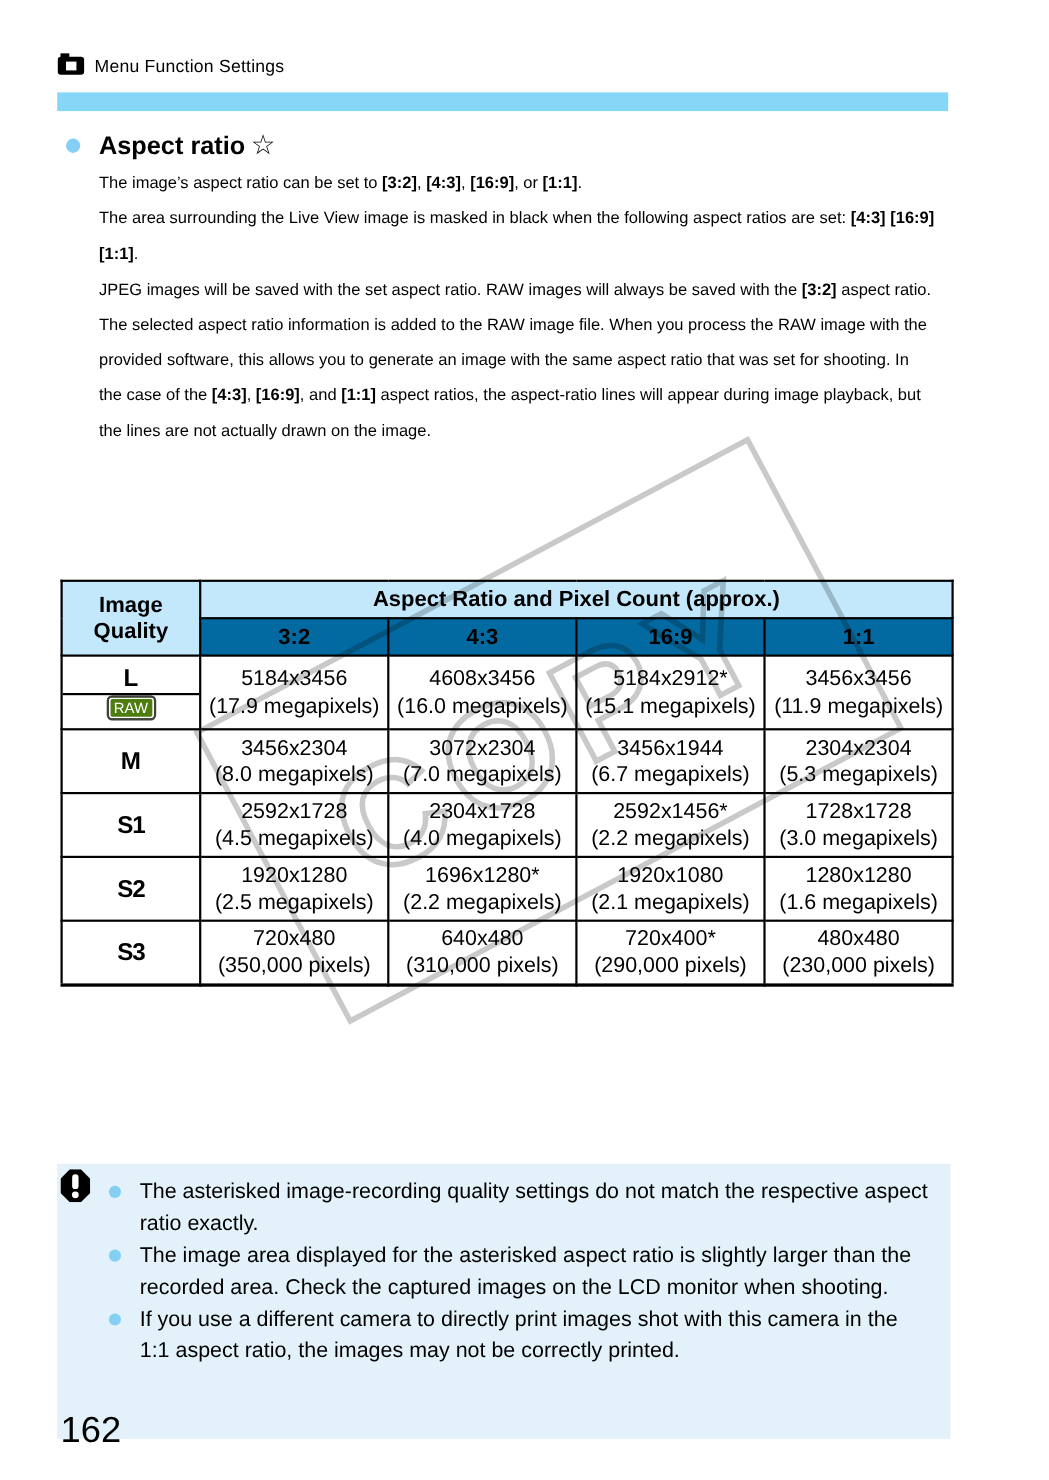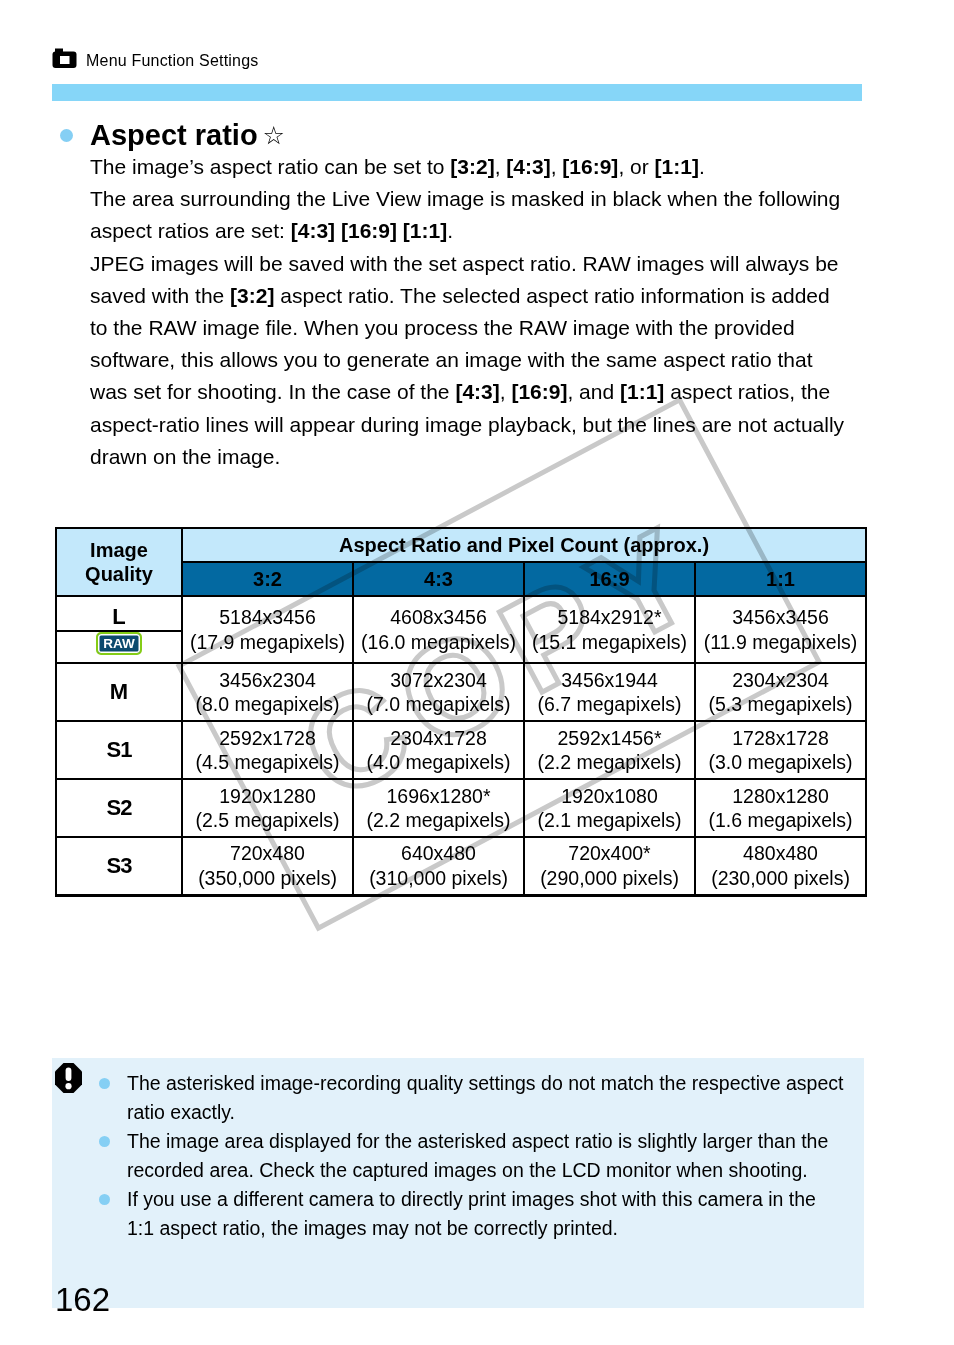--- a/index.html
+++ b/index.html
@@ -8,45 +8,45 @@
     font-family:"Liberation Sans","DejaVu Sans",sans-serif;color:#000;
   }
   
   .page-header{position:absolute;left:52px;top:48px;display:flex;align-items:center;gap:9px;}
   .page-header .title{font-size:16px;letter-spacing:.2px;}
   
   .blue-bar{position:absolute;left:52px;top:84px;width:810px;height:17px;background:var(--bar-blue,#86d6f8);}
   
   .heading{position:absolute;left:60px;top:119px;display:flex;align-items:center;}
   .heading .dot{width:13px;height:13px;border-radius:50%;background:var(--bullet-blue,#85cff4);margin-right:17px;}
-  .heading .heading-text{font-size:29px;font-weight:bold;}
+  .heading .heading-text{font-size:23px;font-weight:bold;}
   .heading .star{font-size:25px;font-weight:bold;margin-left:5px;line-height:1;}
   
-  .body-text{position:absolute;left:90px;top:151px;width:760px;font-size:21px;line-height:32.2px;}
+  .body-text{position:absolute;left:90px;top:151px;width:760px;font-size:15px;line-height:32.2px;}
   .body-text p{margin:0;}
   .body-text .b{font-weight:bold;}
   
   .table-wrap{position:absolute;left:55px;top:527px;width:810px;}
   table{border-collapse:collapse;table-layout:fixed;width:810px;border:2px solid #000;border-bottom-width:3px;}
   th,td{border:2px solid #000;padding:0;text-align:center;vertical-align:middle;}
   thead th{height:32px;font-size:20px;font-weight:bold;}
   th.corner{background:var(--header-blue,#c3e8fb);font-size:20px;line-height:24px;}
   th.span-h{background:var(--header-blue,#c3e8fb);margin-left:25px;}
   th.ratio-h{background:#0369a1;}
   tbody th{background:#fff;font-weight:bold;font-size:22px;}
   tbody tr{height:58px;}
   tbody tr.first{height:67px;}
   tbody td{font-size:19.5px;line-height:24.5px;}
   .q-split{display:flex;flex-direction:column;height:100%;}
   .q-split .q-top{flex:1;display:flex;align-items:center;justify-content:center;border-bottom:2px solid #000;font-size:22px;font-weight:bold;}
   .q-split .q-bot{flex:1;display:flex;align-items:center;justify-content:center;}
   .q-s{letter-spacing:-1px;}
   .raw-badge{
-    display:inline-block;background:#0c4a6e;color:#fff;font-weight:bold;font-size:13.5px;
-    line-height:1;padding:3px 5px 2px;border:2px solid #84cc16;border-radius:5px;
+    display:inline-block;background:#4d7c0f;color:#fff;font-weight:normal;font-size:13.5px;
+    line-height:1;padding:3px 5px 2px;border:2px solid #404040;border-radius:5px;
     box-shadow:inset 0 0 0 1.5px #fff;letter-spacing:0;
   }
   
   .watermark{
     position:absolute;left:158px;top:-14px;width:562px;height:292px;
     border:5px solid #c9c9c9;transform:rotate(-28deg);
     display:flex;align-items:center;justify-content:center;
     mix-blend-mode:multiply;pointer-events:none;z-index:3;
   }
   .watermark span{

